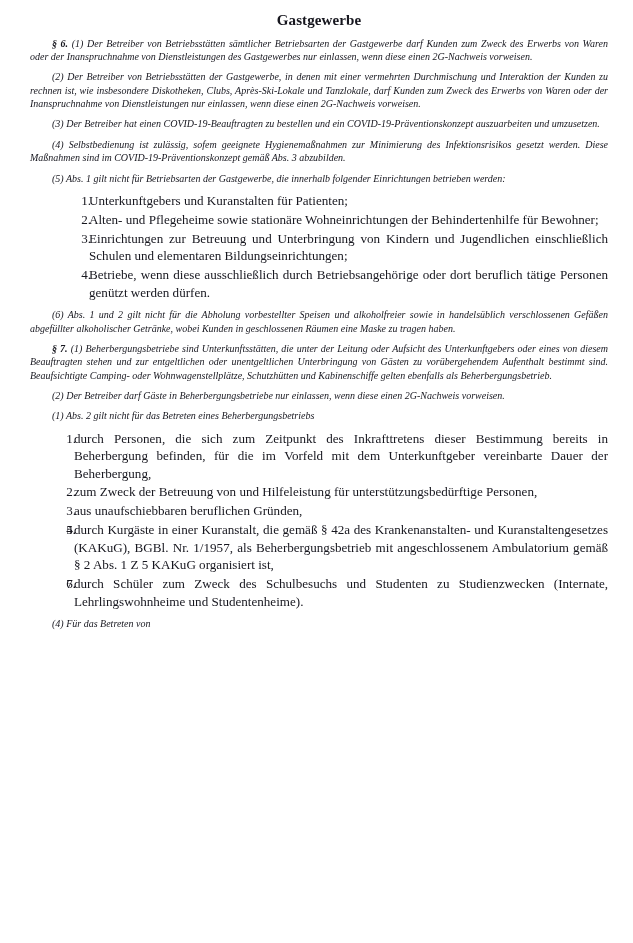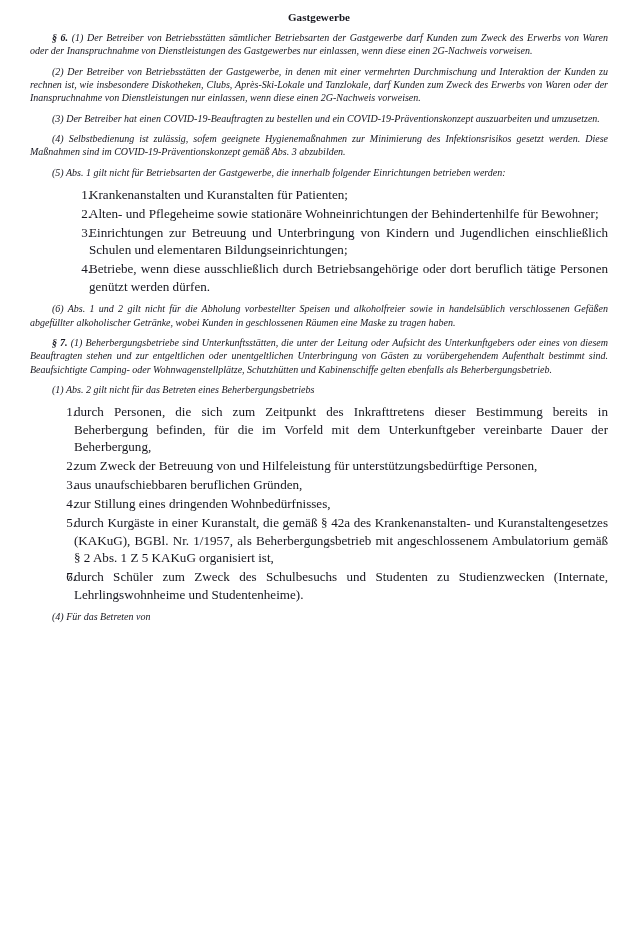--- a/index.html
+++ b/index.html
@@ -19,21 +19,21 @@
   .page {
     box-sizing: border-box;
     width: 633px;
     height: 943px;
     padding: 10px 25px 0 30px;
     background: #ffffff;
   }
   .doc-heading {
     text-align: center;
     font-weight: bold;
-    font-size: 11px;
+    font-size: 15px;
     line-height: 1.45;
     margin: 0 0 5px 0;
     letter-spacing: 0.1px;
   }
   .doc-heading.second {
     margin-top: 6px;
     margin-bottom: 5px;
   }
   p.para {
     margin: 0 0 7px 0;
@@ -103,39 +103,40 @@
 
   <p class="para">(2) Der Betreiber von Betriebsstätten der Gastgewerbe, in denen mit einer vermehrten Durchmischung und Interaktion der Kunden zu rechnen ist, wie insbesondere Diskotheken, Clubs, Après-Ski-Lokale und Tanzlokale, darf Kunden zum Zweck des Erwerbs von Waren oder der Inanspruchnahme von Dienstleistungen nur einlassen, wenn diese einen 2G-Nachweis vorweisen.</p>
 
   <p class="para">(3) Der Betreiber hat einen COVID-19-Beauftragten zu bestellen und ein COVID-19-Präventionskonzept auszuarbeiten und umzusetzen.</p>
 
   <p class="para">(4) Selbstbedienung ist zulässig, sofem geeignete Hygienemaßnahmen zur Minimierung des Infektionsrisikos gesetzt werden. Diese Maßnahmen sind im COVID-19-Präventionskonzept gemäß Abs. 3 abzubilden.</p>
 
   <p class="para">(5) Abs. 1 gilt nicht für Betriebsarten der Gastgewerbe, die innerhalb folgender Einrichtungen betrieben werden:</p>
 
   <ol class="lst deep">
-    <li><span class="num">1.</span><span>Krankenanstalten und Kuranstalten für Patienten;</span></li>
+    <li><span class="num">1.</span><span>Unterkunftgebers und Kuranstalten für Patienten;</span></li>
     <li><span class="num">2.</span><span>Alten- und Pflegeheime sowie stationäre Wohneinrichtungen der Behindertenhilfe für Bewohner;</span></li>
     <li><span class="num">3.</span><span>Einrichtungen zur Betreuung und Unterbringung von Kindern und Jugendlichen einschließlich Schulen und elementaren Bildungseinrichtungen;</span></li>
     <li><span class="num">4.</span><span>Betriebe, wenn diese ausschließlich durch Betriebsangehörige oder dort beruflich tätige Personen genützt werden dürfen.</span></li>
   </ol>
 
   <p class="para">(6) Abs. 1 und 2 gilt nicht für die Abholung vorbestellter Speisen und alkoholfreier sowie in handelsüblich verschlossenen Gefäßen abgefüllter alkoholischer Getränke, wobei Kunden in geschlossenen Räumen eine Maske zu tragen haben.</p>
 
 
   <p class="para"><span class="sect">§ 7.</span> <span>(1) Beherbergungsbetriebe sind Unterkunftsstätten, die unter der Leitung oder Aufsicht des Unterkunftgebers oder eines von diesem Beauftragten stehen und zur entgeltlichen oder unentgeltlichen Unterbringung von Gästen zu vorübergehendem Aufenthalt bestimmt sind. Beaufsichtigte Camping- oder Wohnwagenstellplätze, Schutzhütten und Kabinenschiffe gelten ebenfalls als Beherbergungsbetrieb.</span></p>
 
+  <p class="para">(2) Der Betreiber darf Gäste in Beherbergungsbetriebe nur einlassen, wenn diese einen 2G-Nachweis vorweisen.</p>
 
   <p class="para">(1) Abs. 2 gilt nicht für das Betreten eines Beherbergungsbetriebs</p>
 
   <ol class="lst shallow">
     <li><span class="num">1.</span><span>durch Personen, die sich zum Zeitpunkt des Inkrafttretens dieser Bestimmung bereits in Beherbergung befinden, für die im Vorfeld mit dem Unterkunftgeber vereinbarte Dauer der Beherbergung,</span></li>
     <li><span class="num">2.</span><span>zum Zweck der Betreuung von und Hilfeleistung für unterstützungsbedürftige Personen,</span></li>
     <li><span class="num">3.</span><span>aus unaufschiebbaren beruflichen Gründen,</span></li>
-    <li><span class="num">4.</span><span>zur Stillung eines dringenden Wohnbedürfnisses,</span></li>
+    <li><span class="num">4.</span></li>
     <li><span class="num">5.</span><span>durch Kurgäste in einer Kuranstalt, die gemäß § 42a des Krankenanstalten- und Kuranstaltengesetzes (KAKuG), BGBl. Nr. 1/1957, als Beherbergungsbetrieb mit angeschlossenem Ambulatorium gemäß § 2 Abs. 1 Z 5 KAKuG organisiert ist,</span></li>
     <li><span class="num">6.</span></li>
     <li><span class="num">7.</span><span>durch Schüler zum Zweck des Schulbesuchs und Studenten zu Studienzwecken (Internate, Lehrlingswohnheime und Studentenheime).</span></li>
   </ol>
 
 
   <p class="para">(4) Für das Betreten von</p>
 
 </div>
 

